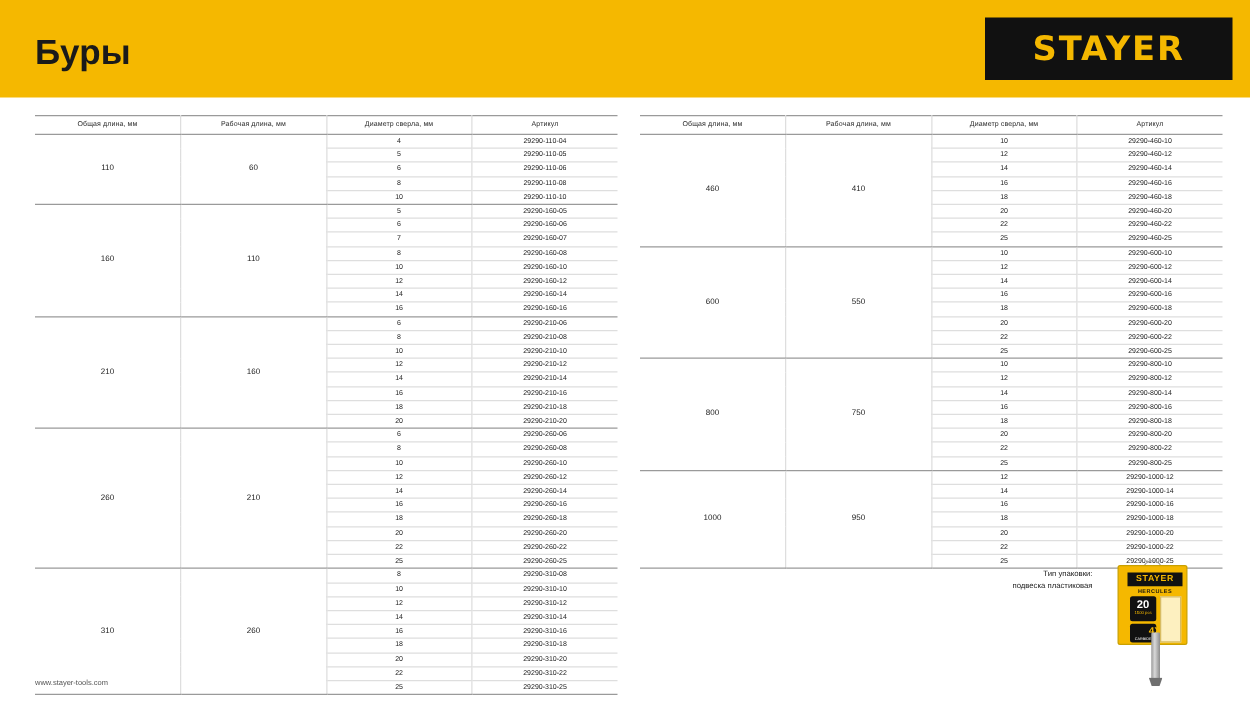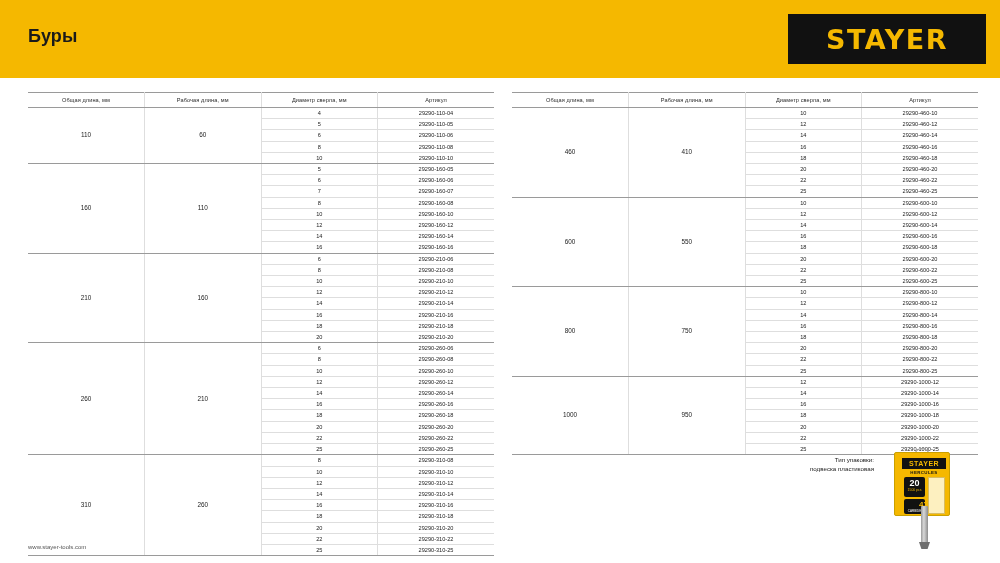--- a/index.html
+++ b/index.html
@@ -18,21 +18,21 @@
   
   #header {
     position: absolute;
     left: 0; top: 0;
     width: 1000px; height: 78px;
     background: #f5b800;
   }
   #header-title {
     position: absolute;
     left: 28px; top: 26px;
-    font-size: 18px;
+    font-size: 28px;
     font-weight: bold;
     color: #1a1a1a;
     letter-spacing: 0.2px;
   }
   #logo-box {
     position: absolute;
     right: 14px; top: 14px;
     width: 198px; height: 50px;
     background: #111111;
     display: flex;

